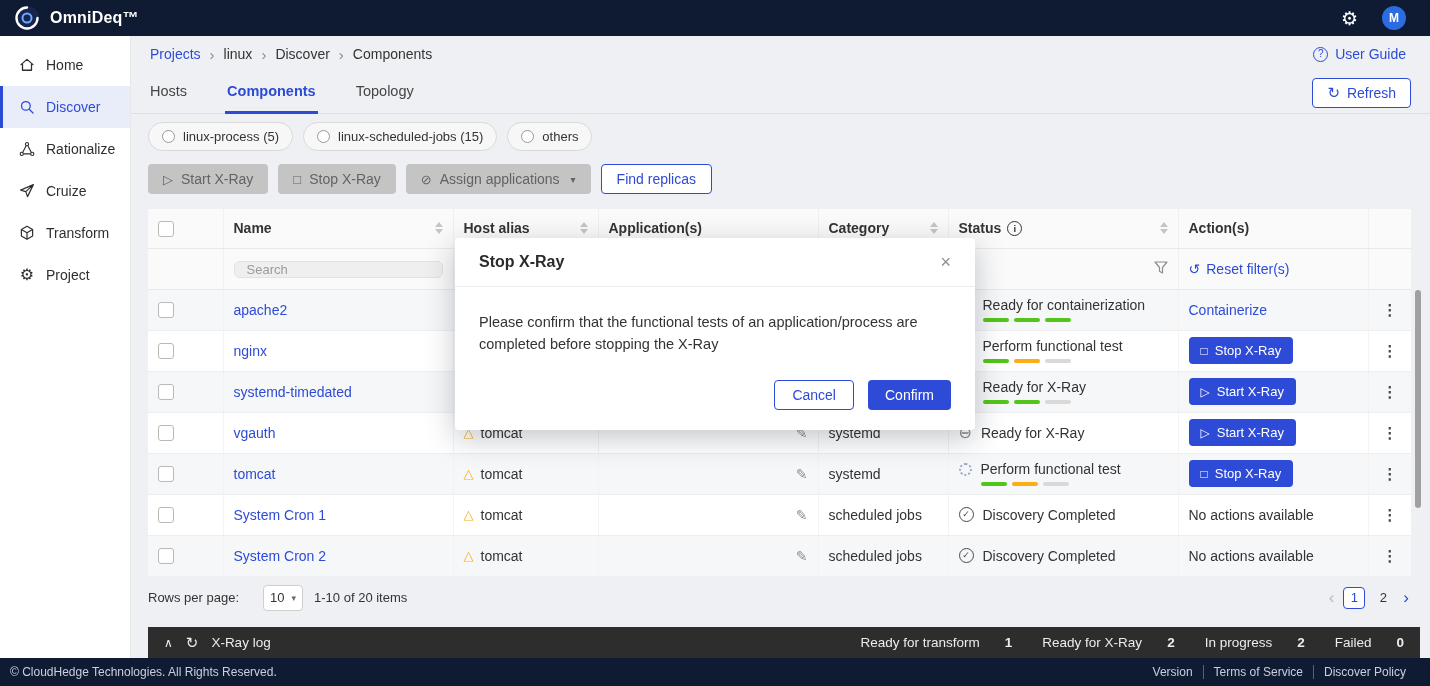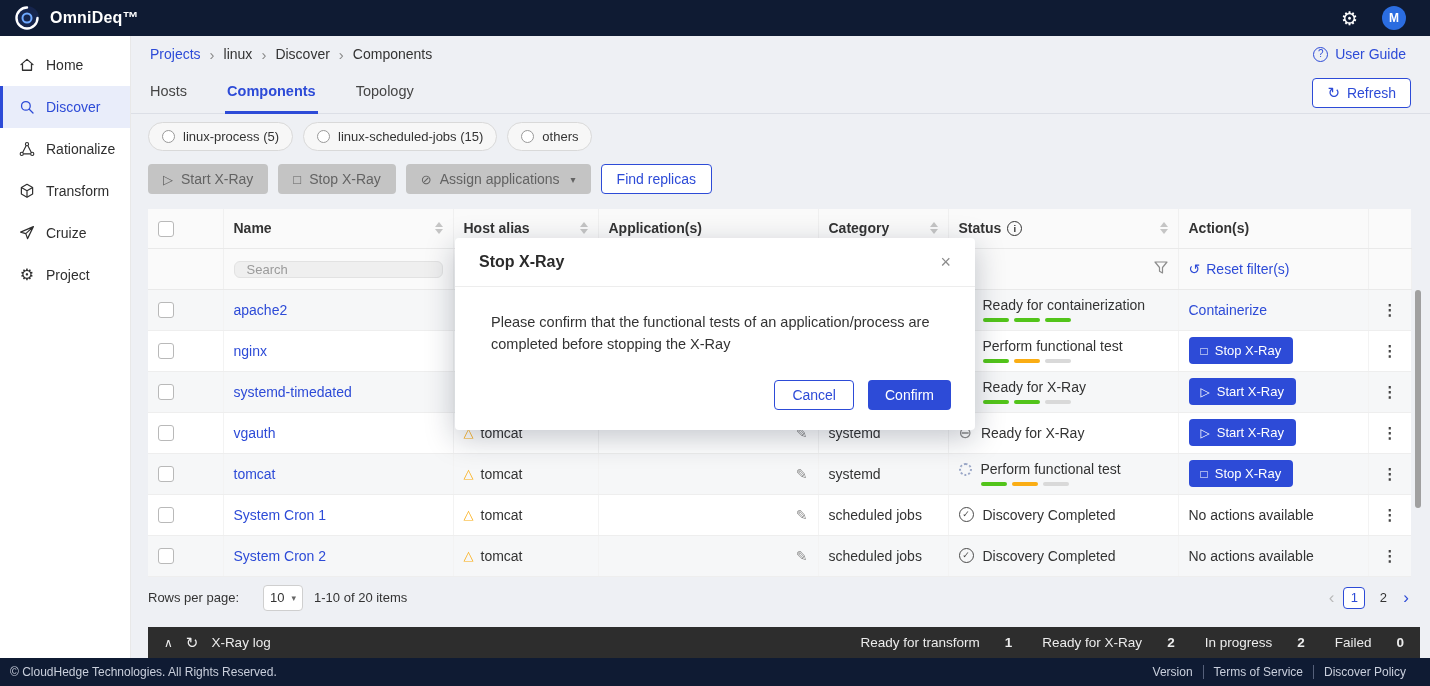--- a/index.html
+++ b/index.html
@@ -128,21 +128,21 @@
   .f-link:first-child { border-left: none; }
 
   
   .scroll-thumb { position: absolute; right: 9px; top: 290px; width: 6px; height: 218px; background: #a0a0a0; border-radius: 3px; cursor: pointer; }
 
   
   .modal { position: absolute; top: 238px; left: 50%; transform: translateX(-50%); width: 520px; background: #fff; border-radius: 4px; box-shadow: 0 8px 30px rgba(15,27,51,.25); z-index: 40; }
   .modal-head { display: flex; align-items: center; justify-content: space-between; padding: 15px 24px; border-bottom: 1px solid #ededed; }
   .modal-title { font-size: 16px; font-weight: 600; color: #2b2b2b; }
   .modal-close { color: #8c8c8c; font-size: 18px; cursor: pointer; line-height: 1; }
-  .modal-body { padding: 24px 36px 8px; font-size: 14.5px; color: #333; line-height: 1.55; }
+  .modal-body { padding: 24px 24px 8px; font-size: 14.5px; color: #333; line-height: 1.55; }
   .modal-foot { display: flex; justify-content: flex-end; gap: 14px; padding: 16px 24px 20px; }
   .btn-cancel { height: 30px; padding: 0 17px; border: 1px solid #2d4bd7; background: #fff; color: #2d4bd7; border-radius: 4px; font-size: 14px; cursor: pointer; font-family: inherit; }
   .btn-confirm { height: 30px; padding: 0 17px; border: none; background: #2d4bd7; color: #fff; border-radius: 4px; font-size: 14px; cursor: pointer; font-family: inherit; }
 </style>
 </head>
 <body>
 
 <header class="topbar">
   <div class="topbar-left">
     <svg class="logo" width="26" height="26" viewBox="0 0 26 26">
@@ -180,32 +180,32 @@
           <circle cx="5" cy="18.5" r="2.1"></circle>
             <circle cx="12" cy="5.5" r="2.1"></circle>
             <circle cx="19" cy="18.5" r="2.1"></circle>
           <path d="M6.2 16.6 10.8 7.6M13.2 7.6l4.6 9M7.2 18.5h9.6"></path>
         </g>
       </svg>
       <span>Rationalize</span>
     </div>
     <div class="side-item">
       <svg class="side-icon" viewBox="0 0 24 24">
+        <path d="M20.5 3.5 3.5 10.8l6.9 2 2.3 6.7 7.8-16zM10.4 12.8l10.1-9.3" fill="none" stroke="currentColor" stroke-width="1.6" stroke-linejoin="round"></path>
+      </svg>
+      <span>Cruize</span>
+    </div>
+    <div class="side-item">
+      <svg class="side-icon" viewBox="0 0 24 24">
         <g fill="none" stroke="currentColor" stroke-width="1.6" stroke-linejoin="round">
           <path d="M12 3l7.5 4.3v8.6L12 20.2 4.5 15.9V7.3L12 3z"></path>
           <path d="M4.5 7.3 12 11.6l7.5-4.3M12 11.6v8.6"></path>
         </g>
       </svg>
       <span>Transform</span>
-    </div>
-    <div class="side-item">
-      <svg class="side-icon" viewBox="0 0 24 24">
-        <path d="M20.5 3.5 3.5 10.8l6.9 2 2.3 6.7 7.8-16zM10.4 12.8l10.1-9.3" fill="none" stroke="currentColor" stroke-width="1.6" stroke-linejoin="round"></path>
-      </svg>
-      <span>Cruize</span>
     </div>
     <div class="side-item">
       <span class="side-glyph">⚙</span>
       <span>Project</span>
     </div>
   </aside>
 
   <div class="main">
 
     <div class="crumb-bar">

